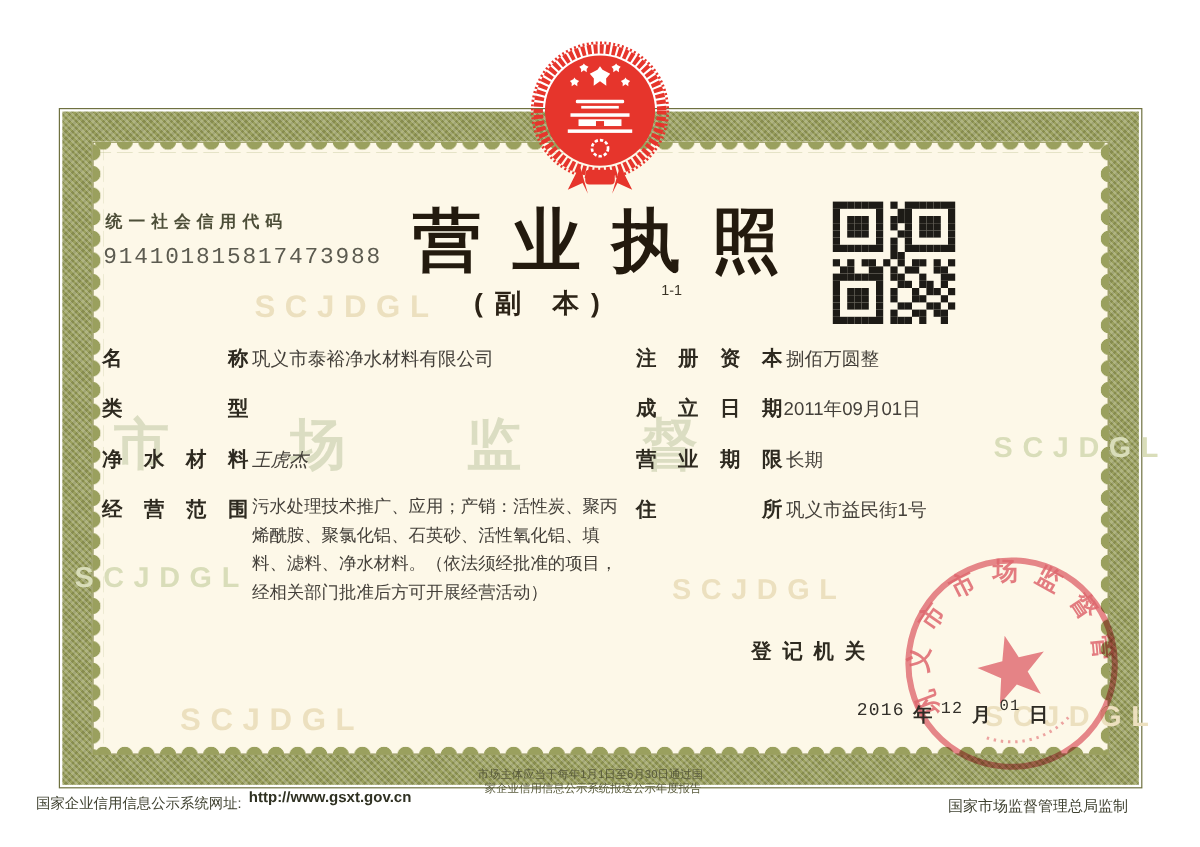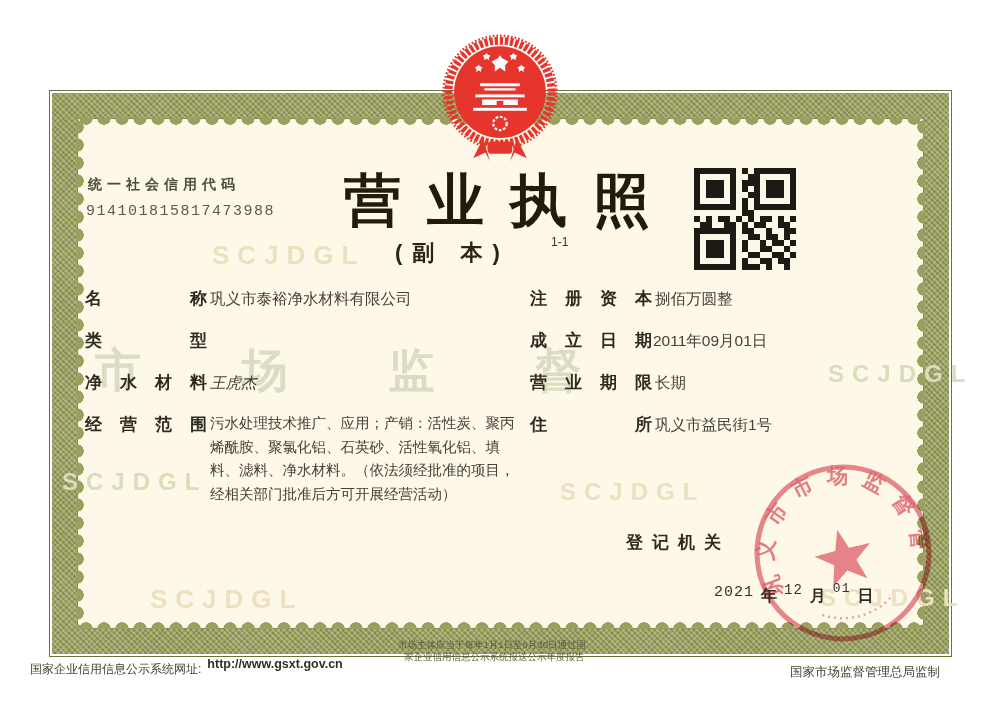--- a/index.html
+++ b/index.html
@@ -38,21 +38,21 @@
   .sc-right{right:25px;top:25px;bottom:25px;width:9px;
     background-image:radial-gradient(circle at 9px 9px,#9aa05e 0 6.5px,transparent 7px);
     background-size:9px 18px;background-repeat:repeat-y;}
   
   .wm{position:absolute;z-index:1;font-weight:bold;letter-spacing:8px;pointer-events:none;white-space:nowrap;}
   .wm-tan{color:#ece0bf;}
   .wm-green{color:#d9ddb9;}
   .wm-cn{color:rgba(142,160,106,.30);font-size:46px;letter-spacing:44px;font-weight:bold;}
   
   .credit-label{font-size:14px;font-weight:bold;letter-spacing:5px;color:#4d4e38;z-index:2;}
-  .credit-code{font-size:15px;letter-spacing:1.5px;color:#5c5b50;z-index:2;
+  .credit-code{font-size:19px;letter-spacing:1.5px;color:#5c5b50;z-index:2;
     font-family:"Liberation Mono","DejaVu Sans Mono",monospace;}
   .title{font-size:57px;font-weight:bold;letter-spacing:26px;color:#231a0e;text-align:center;z-index:2;}
   .subtitle{font-size:22px;font-weight:bold;letter-spacing:10px;color:#2c2316;text-align:left;z-index:2;}
   .copyidx{font-size:12px;color:#3a3326;z-index:2;}
   .qr{width:102px;height:102px;background:#fdf8e8;z-index:2;}
   .qm{position:absolute;width:6px;height:6px;background:#1d1b16;}
   .qr-caption{width:102px;font-size:12px;line-height:17.4px;color:#6e7048;z-index:2;}
   .flabel{display:inline-block;width:122px;font-size:17px;font-weight:bold;color:#2e2a20;
     text-align:justify;text-align-last:justify;z-index:2;}
   .fvalue{font-size:15.5px;color:#44403a;z-index:2;white-space:nowrap;}
@@ -307,21 +307,21 @@
 
   <span class="abs flabel" style="left:530px;top:371px;">营业期限</span>
   <span class="abs fvalue" style="left:655px;top:373px;">长期</span>
 
   <span class="abs flabel" style="left:530px;top:413px;">住所</span>
   <span class="abs fvalue" style="left:655px;top:415px;">巩义市益民街1号</span>
 
   <span class="abs reg-label" style="left:626px;top:531px;text-align:right;">登记机关</span>
 
   <div class="abs dateline" style="left:714px;top:586px;">
-    <span class="dnum" style="top:-5px;font-size:15px;">2021</span><span class="unit">年</span><span class="dnum" style="top:-7px;font-size:14px;">12</span><span class="unit">月</span><span class="dnum" style="top:-9px;font-size:13px;">01</span><span class="unit">日</span>
+    <span class="dnum" style="top:-5px;font-size:15px;">2016</span><span class="unit">年</span><span class="dnum" style="top:-7px;font-size:14px;">12</span><span class="unit">月</span><span class="dnum" style="top:-9px;font-size:13px;">01</span><span class="unit">日</span>
   </div>
 
   <svg class="abs seal" style="left:748px;top:458px;" width="190" height="190" viewBox="0 0 190 190">
     <g transform="rotate(-14 95 95)">
       <circle cx="95" cy="95" r="86" fill="none" stroke="#dd5868" stroke-width="5" opacity=".8"></circle>
       <polygon points="95,71 102.05,91.3 123.5,91.7 106.4,104.7 112.6,125.3 95,113 77.4,125.3 83.6,104.7 66.5,91.7 87.95,91.3" fill="#dd5868" opacity=".82"></polygon>
       <path id="sealArc" d="M 31.6,124.6 A 70,70 0 1 1 158.4,124.6" fill="none"></path>
       <text font-size="21" font-weight="bold" fill="#dc5566" opacity=".85" letter-spacing="13" font-family="Liberation Sans, DejaVu Sans, sans-serif">
         <textPath href="#sealArc" startOffset="2%">巩义市市场监督管理局</textPath>
       </text>

